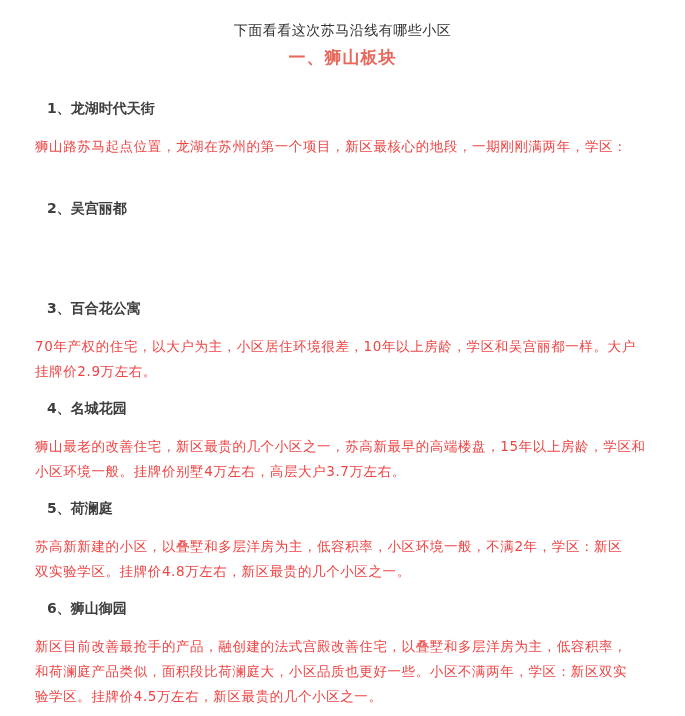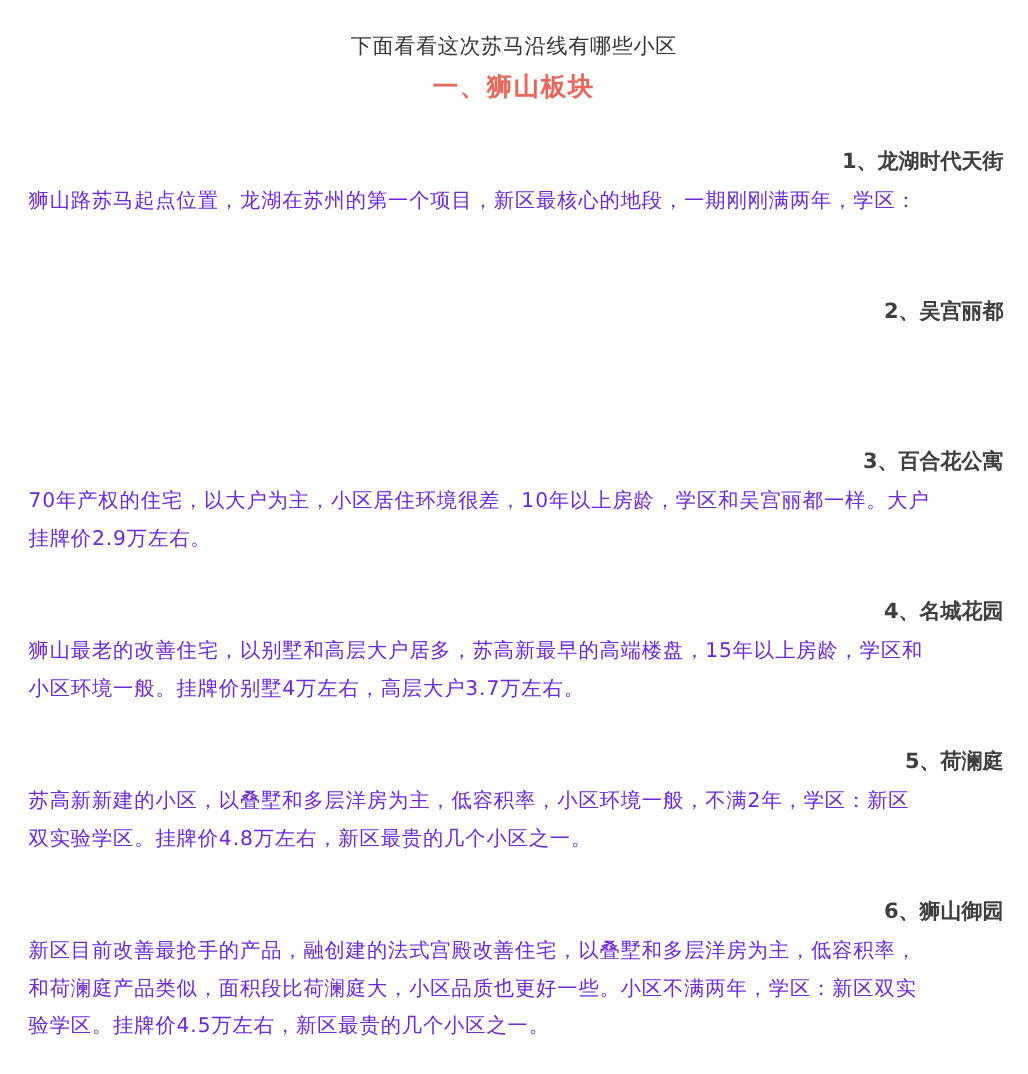--- a/index.html
+++ b/index.html
@@ -34,35 +34,35 @@
     font-weight: bold;
     color: #e8665a;
     letter-spacing: 1px;
   }
   .estate {
     position: absolute;
     left: 19px;
     width: 650px;
   }
   .estate-title {
-    text-align: right;
+    text-align: left;
     font-size: 14px;
     font-weight: bold;
     color: #3e3e3e;
     height: 20px;
     line-height: 20px;
     margin-bottom: 4px;
     padding-left: 28px;
   }
   .estate-desc {
     font-size: 13.5px;
     line-height: 25px;
-    color: #6d28d9;
+    color: #ef4444;
     letter-spacing: 0.6px;
-    margin: 0;
+    margin: 16px;
   }
 </style>
 </head>
 <body>
 
 <div>
   <div class="intro">下面看看这次苏马沿线有哪些小区</div>
   <div class="section-title">一、狮山板块</div>
 
   <div class="estate" style="top:98px;">
@@ -80,21 +80,21 @@
     <div class="estate-title">3、百合花公寓</div>
     <p class="estate-desc">
       <span>70年产权的住宅，以大户为主，小区居住环境很差，10年以上房龄，学区和吴宫丽都一样。大户</span><br>
       <span>挂牌价2.9万左右。</span>
     </p>
   </div>
 
   <div class="estate" style="top:398px;">
     <div class="estate-title">4、名城花园</div>
     <p class="estate-desc">
-      <span>狮山最老的改善住宅，以别墅和高层大户居多，苏高新最早的高端楼盘，15年以上房龄，学区和</span><br>
+      <span>狮山最老的改善住宅，新区最贵的几个小区之一，苏高新最早的高端楼盘，15年以上房龄，学区和</span><br>
       <span>小区环境一般。挂牌价别墅4万左右，高层大户3.7万左右。</span>
     </p>
   </div>
 
   <div class="estate" style="top:498px;">
     <div class="estate-title">5、荷澜庭</div>
     <p class="estate-desc">
       <span>苏高新新建的小区，以叠墅和多层洋房为主，低容积率，小区环境一般，不满2年，学区：新区</span><br>
       <span>双实验学区。挂牌价4.8万左右，新区最贵的几个小区之一。</span>
     </p>

